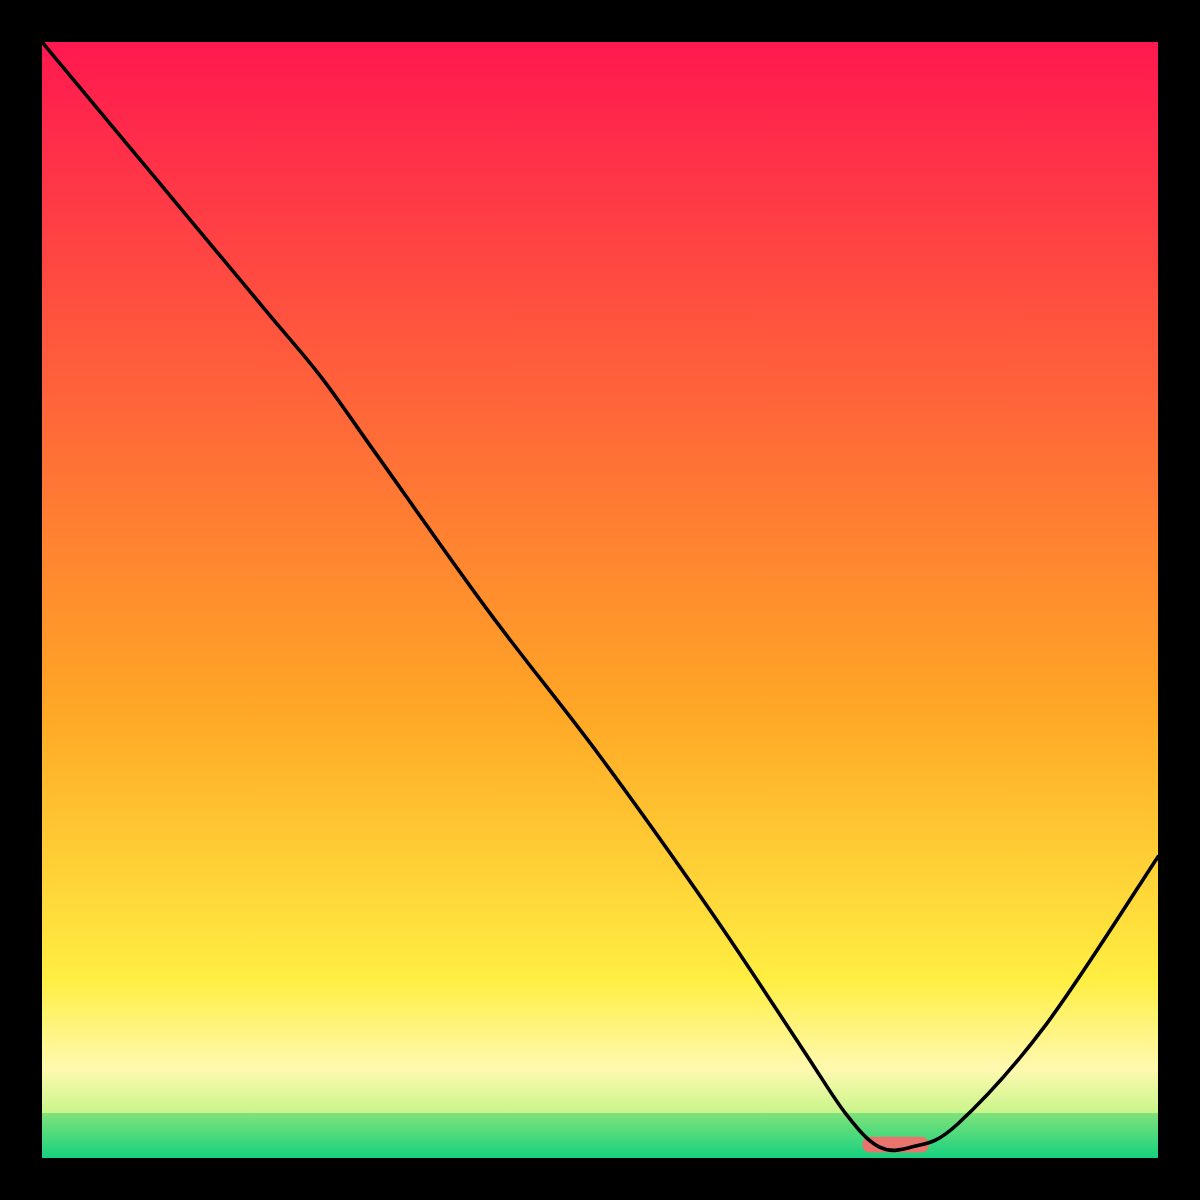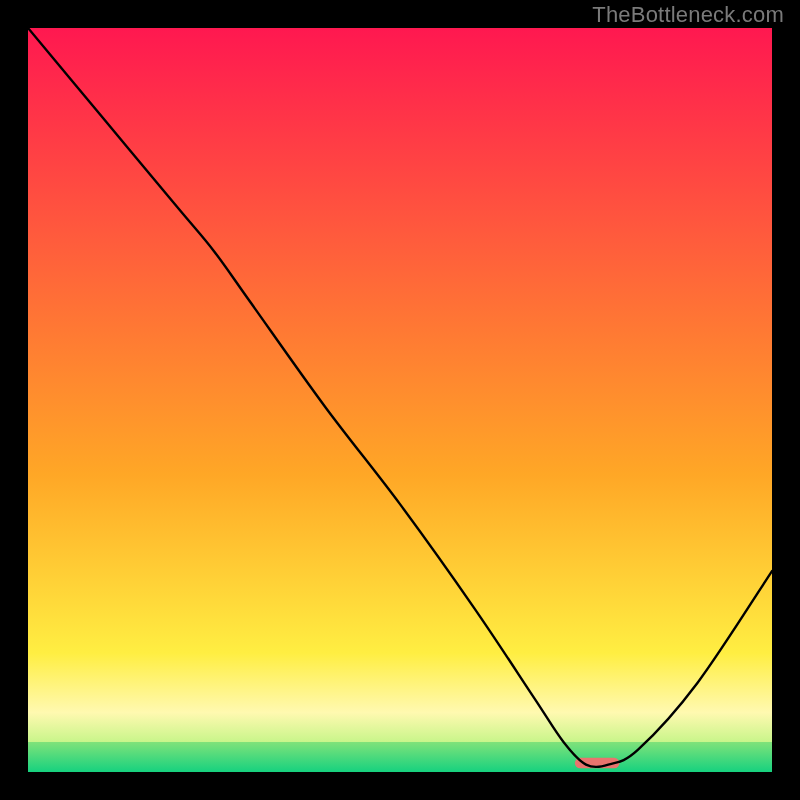--- a/index.html
+++ b/index.html
@@ -33,21 +33,20 @@
     left: 28px;
     width: 744px;
     height: 744px;
     display: block;
   }
 </style>
 </head>
 <body>
 
 <div class="container">
-  <div class="watermark">TheBottleneck.com</div>
   <svg class="plot" viewBox="0 0 744 744" preserveAspectRatio="none">
     <defs>
       <linearGradient id="bg-grad" x1="0" y1="0" x2="0" y2="1">
 
       <stop offset="0.00%" stop-color="#ff1850"></stop>
           <stop offset="60.00%" stop-color="#ffa726"></stop>
           <stop offset="60.00%" stop-color="#ffa726"></stop>
           <stop offset="84.00%" stop-color="#ffee42"></stop>
           <stop offset="84.00%" stop-color="#ffee42"></stop>
           <stop offset="92.00%" stop-color="#fff9b0"></stop>

